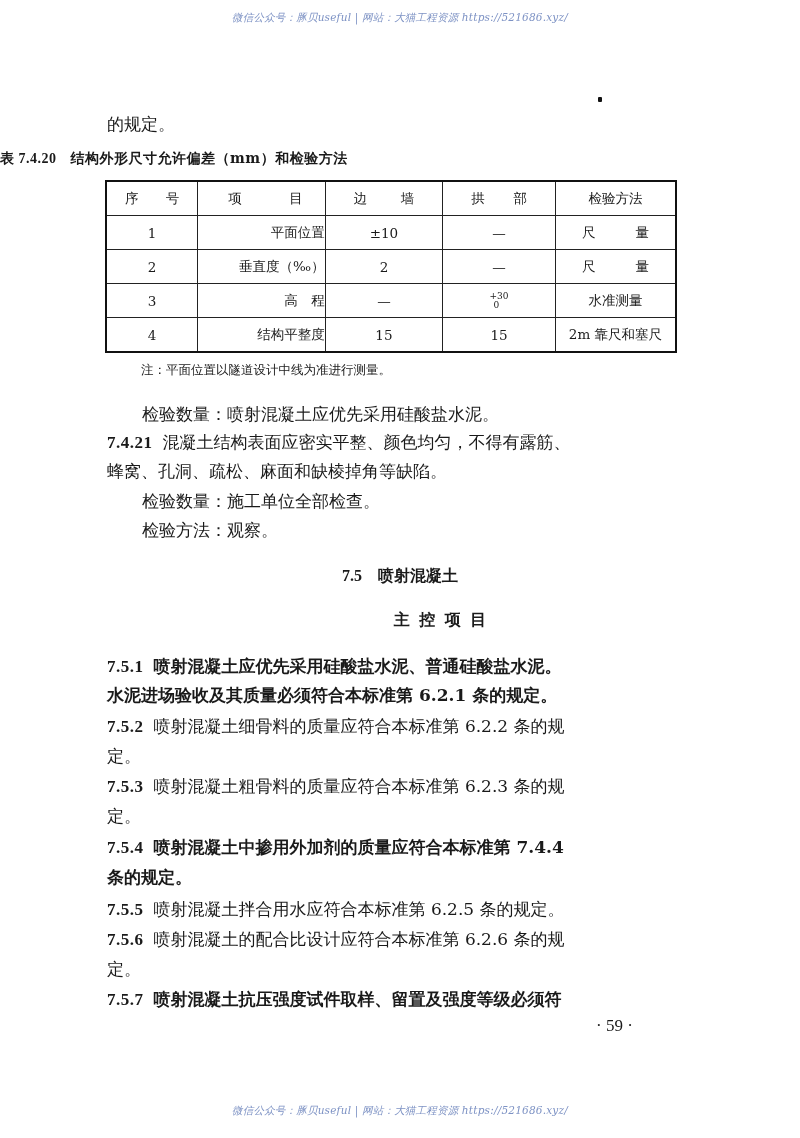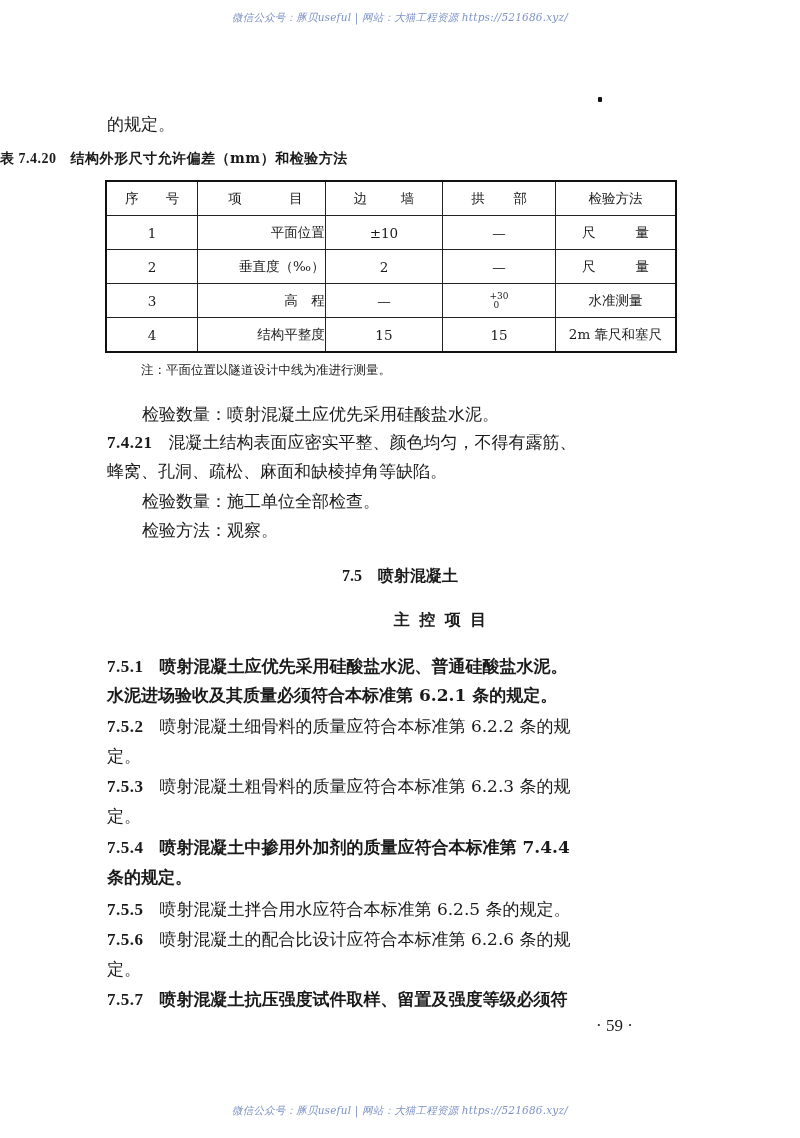--- a/index.html
+++ b/index.html
@@ -10,21 +10,21 @@
     .watermark {
       position: absolute; left: 0; width: 800px; text-align: center;
       font-family: "DejaVu Serif", serif; font-size: 10.5px; color: #7d92c4; letter-spacing: 0.2px; font-style: italic;
     }
     .wm-top { top: 11px; }
     .wm-bottom { top: 1104px; }
     .speck { position: absolute; left: 598px; top: 97px; width: 4px; height: 5px; background: #111; border-radius: 1px; }
 
     .line { position: absolute; font-size: 17px; line-height: 24px; white-space: nowrap; }
     .bold { font-weight: bold; }
-    .clause-no { font-family: "Liberation Serif", serif; font-weight: bold; letter-spacing: 0.5px; margin-right: 16px; }
+    .clause-no { font-family: "Liberation Serif", serif; font-weight: bold; letter-spacing: 0.5px; margin-right: 10px; }
 
     .table-caption { position: absolute; top: 150px; left: 0; width: 800px; text-align: left; font-size: 14px; font-weight: bold; letter-spacing: 0.5px; }
     .table-caption .num { margin-right: 14px; font-family: "Liberation Serif", serif; }
 
     table.spec {
       position: absolute; left: 105px; top: 180px; width: 572px; border-collapse: collapse;
       border: 2px solid #111; font-size: 13.5px;
     }
     table.spec td, table.spec th {
       border: 1px solid #222; height: 33px; padding: 0; text-align: center; font-weight: normal;

